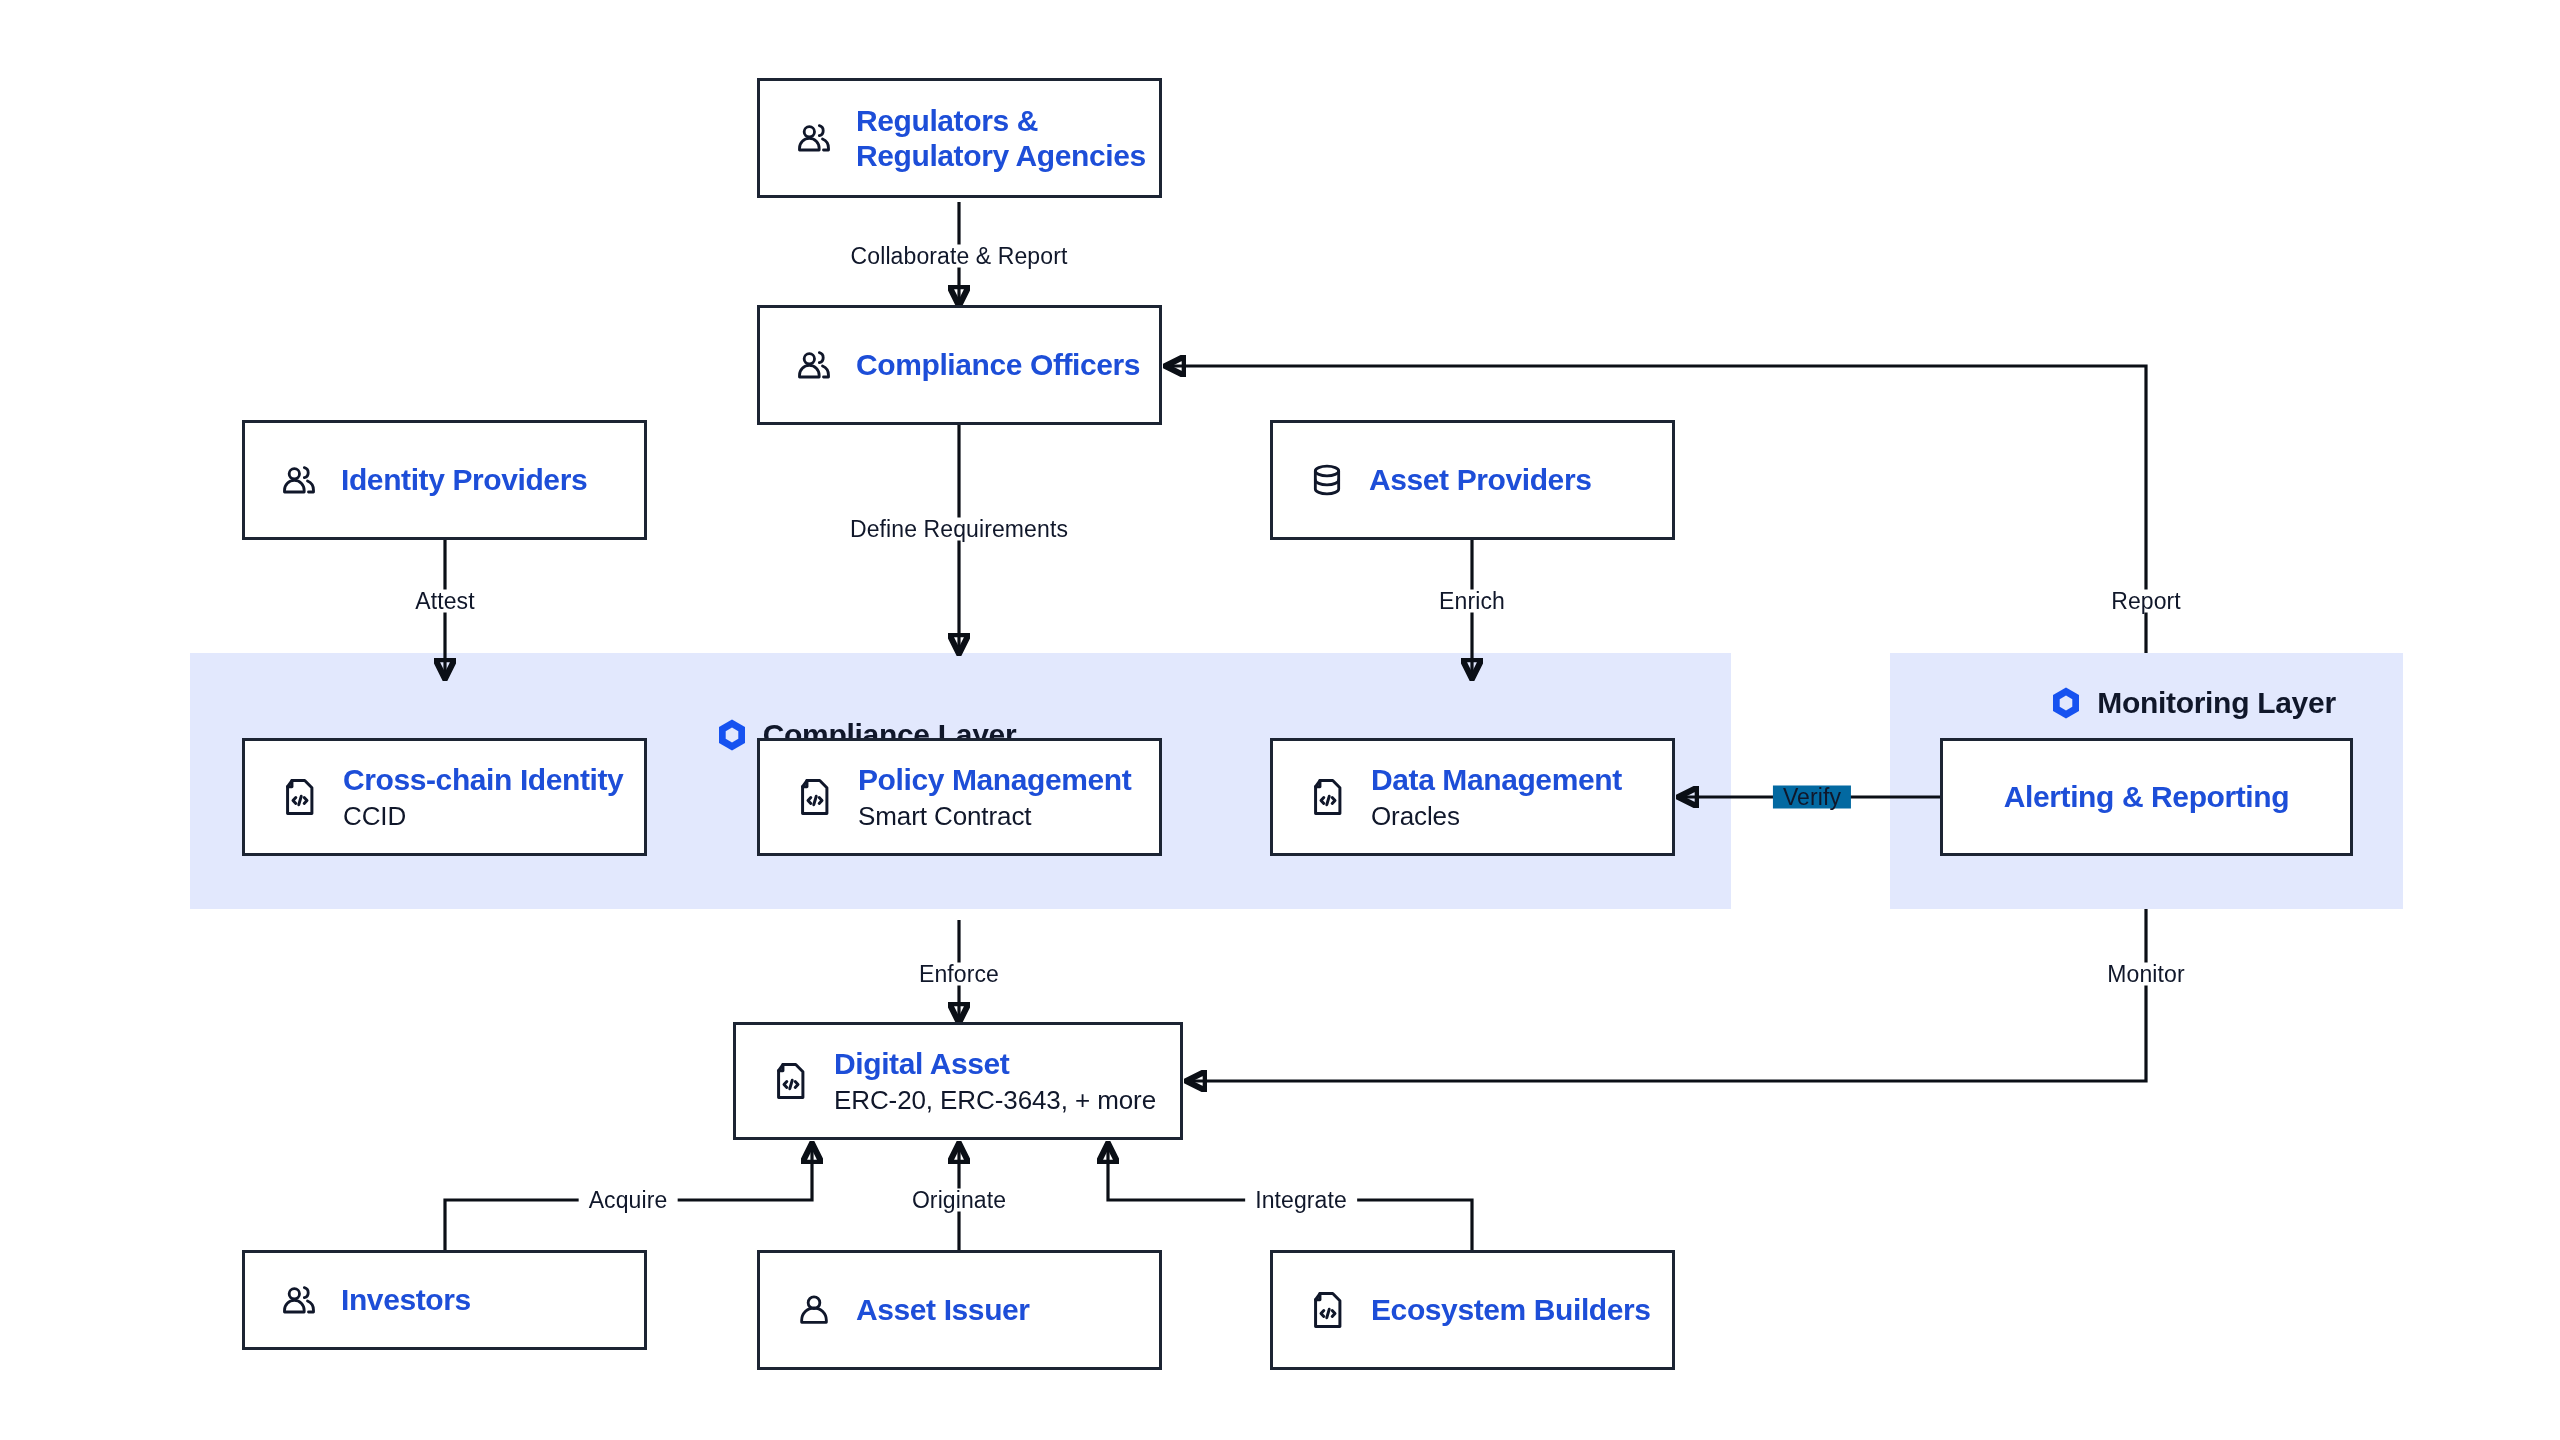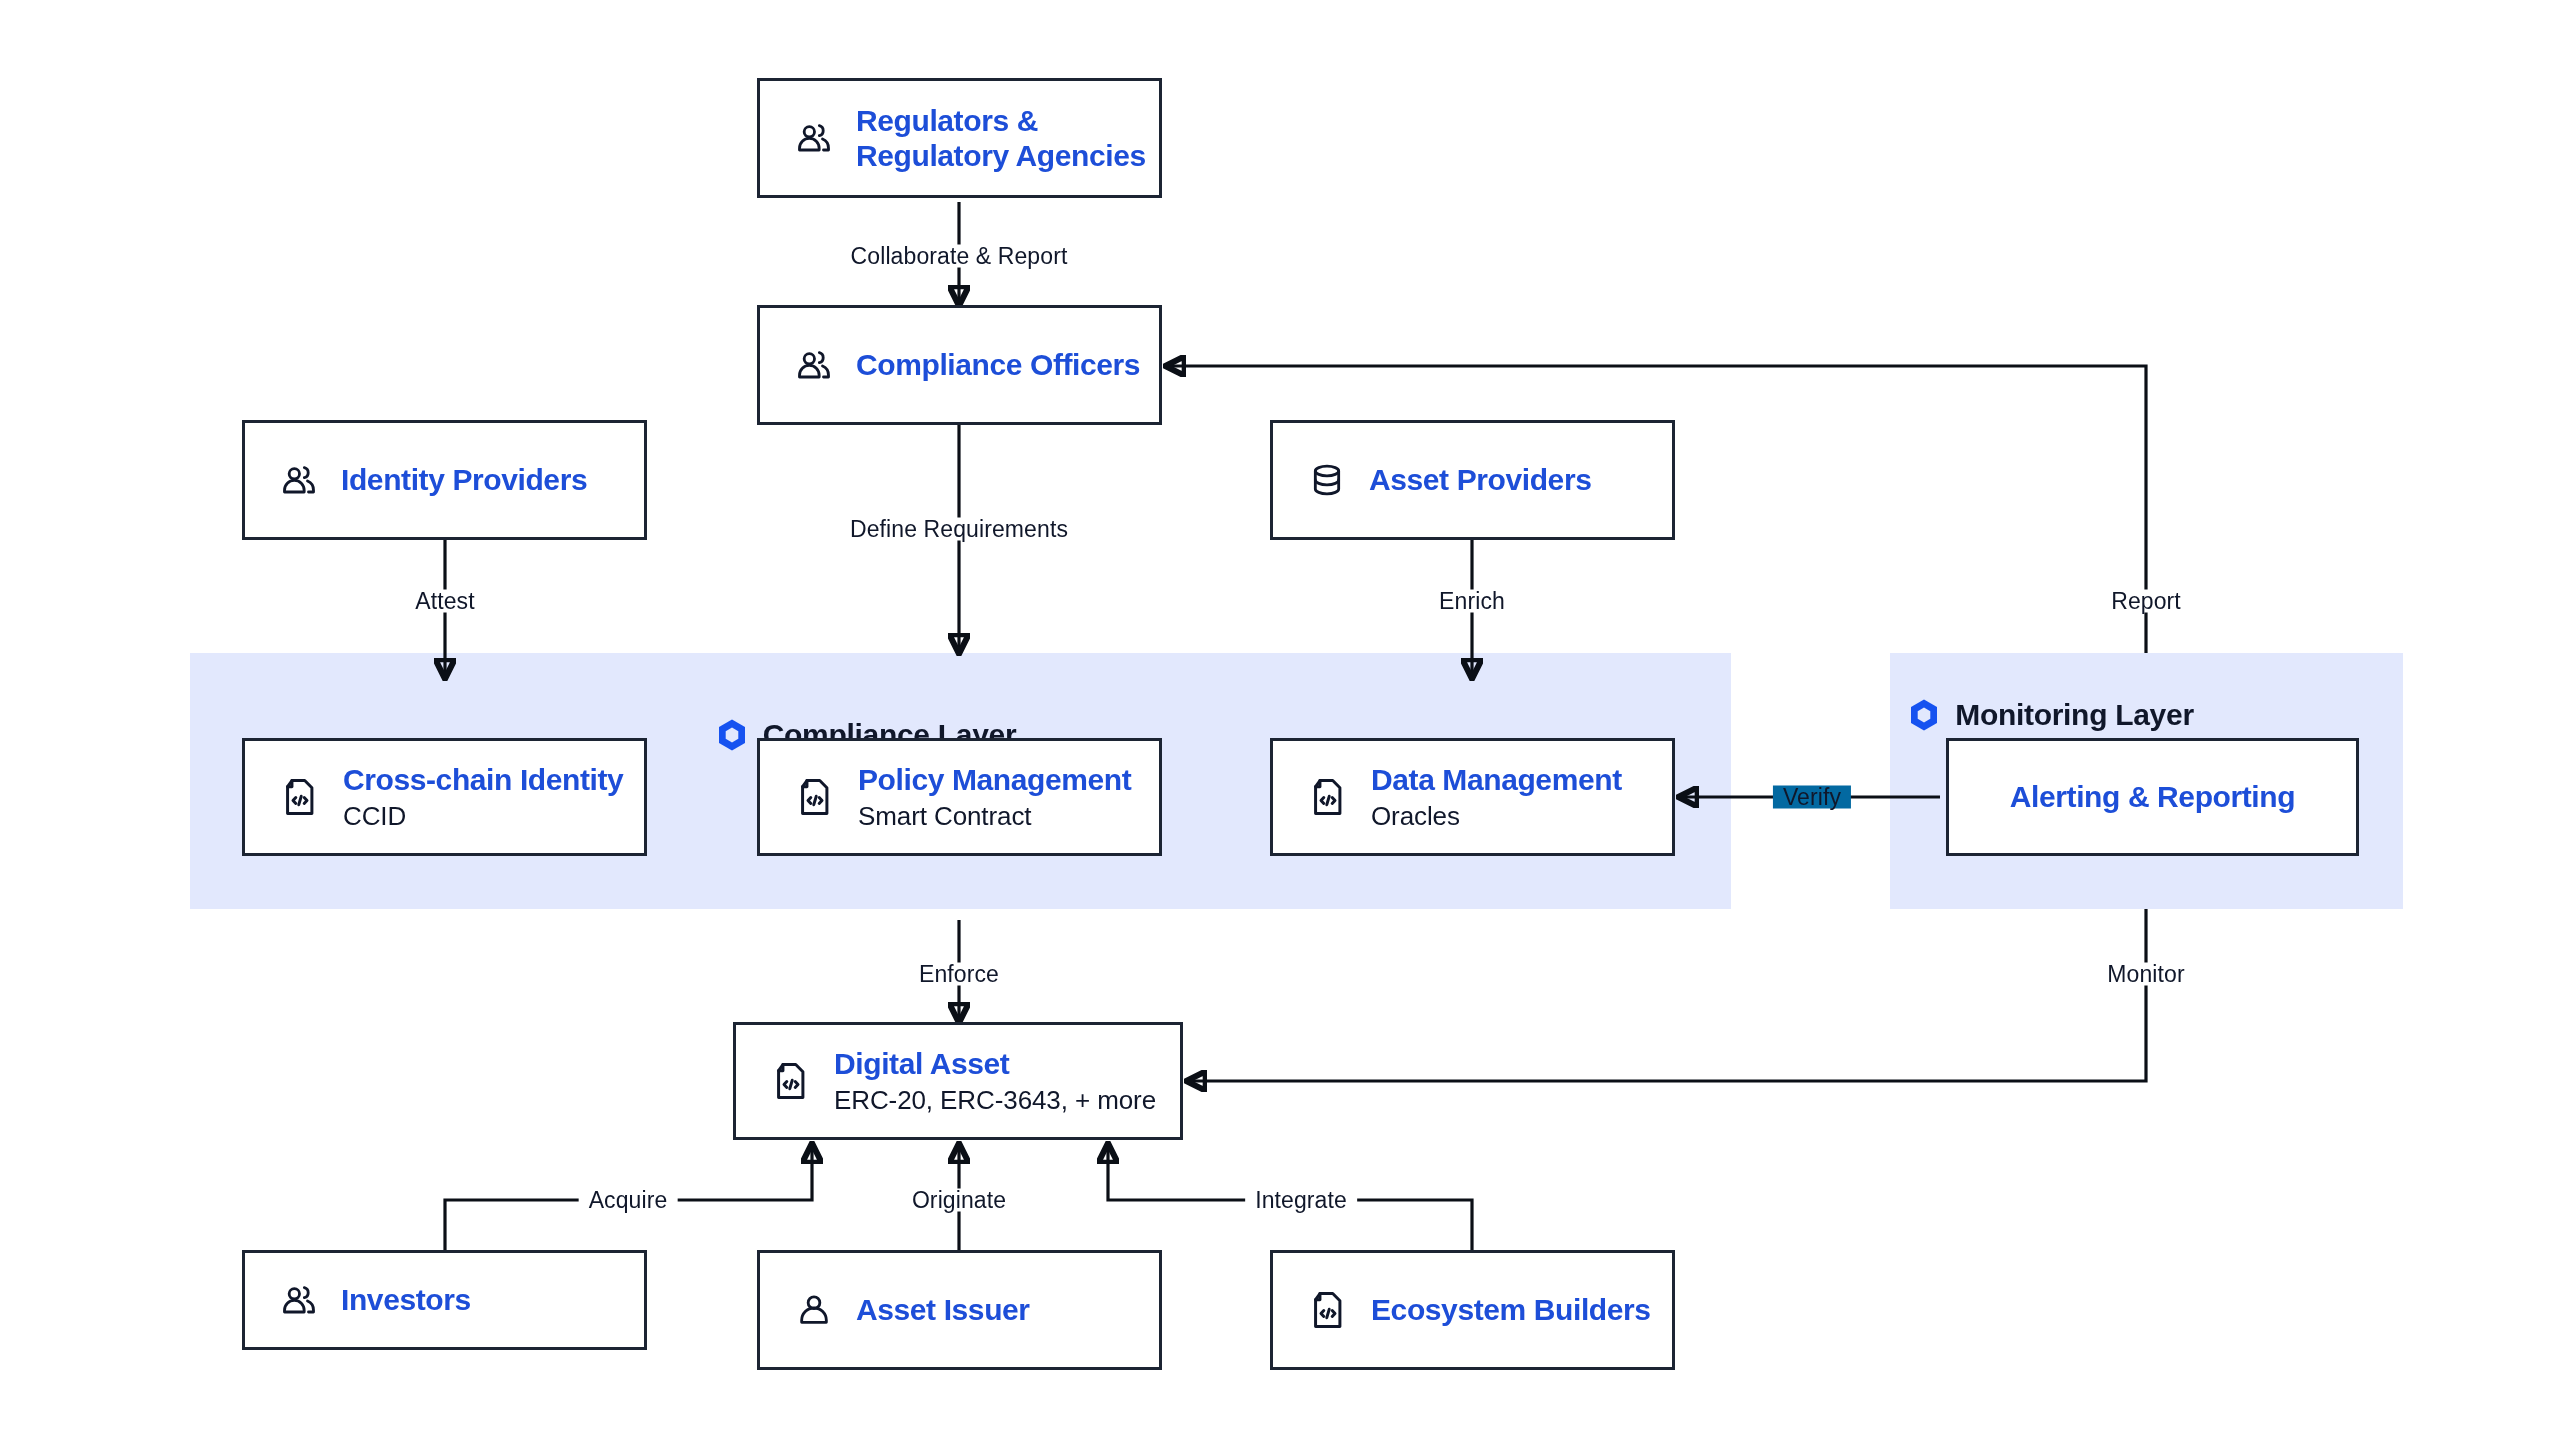--- a/index.html
+++ b/index.html
@@ -32,21 +32,21 @@
     display: flex;
     align-items: center;
     gap: 14px;
     font-size: 30px;
     font-weight: 700;
     letter-spacing: -0.3px;
     color: #10172a;
     white-space: nowrap;
   }
   #compliance-title { left: 0; top: 686px; width: 1731px; justify-content: center; margin-top: 32px; }
-  #monitoring-title { left: 1794px; top: 686px; width: 513px; justify-content: center; margin-top: 12px; }
+  #monitoring-title { left: 1936px; top: 686px; width: 513px; justify-content: center; }
 
   .hexagon { width: 34px; height: 34px; flex: 0 0 auto; display:block; }
 
   
   .node {
     position: absolute;
     box-sizing: border-box;
     background: #ffffff;
     border: 3px solid #1c2433;
     display: flex;
@@ -65,21 +65,21 @@
     white-space: pre-line;
   }
   .node .subtitle {
     font-size: 26px;
     font-weight: 400;
     letter-spacing: -0.1px;
     line-height: 1.2;
     color: #10172a;
     margin-top: 3px;
   }
-  .node.centered { justify-content: center; padding: 0 24px; margin-left: 6px; }
+  .node.centered { justify-content: center; padding: 0 24px; }
   .node.centered .title { text-align: center; }
 
   
   #node-regulators   { left: 757px;  top: 78px;   width: 405px; height: 120px; }
   #node-compliance-officers { left: 757px; top: 305px; width: 405px; height: 120px; }
   #node-identity-providers  { left: 242px; top: 420px; width: 405px; height: 120px; }
   #node-data-providers      { left: 1270px; top: 420px; width: 405px; height: 120px; }
 
   #node-ccid        { left: 242px;  top: 738px; width: 405px; height: 118px; }
   #node-policy      { left: 757px;  top: 738px; width: 405px; height: 118px; }

